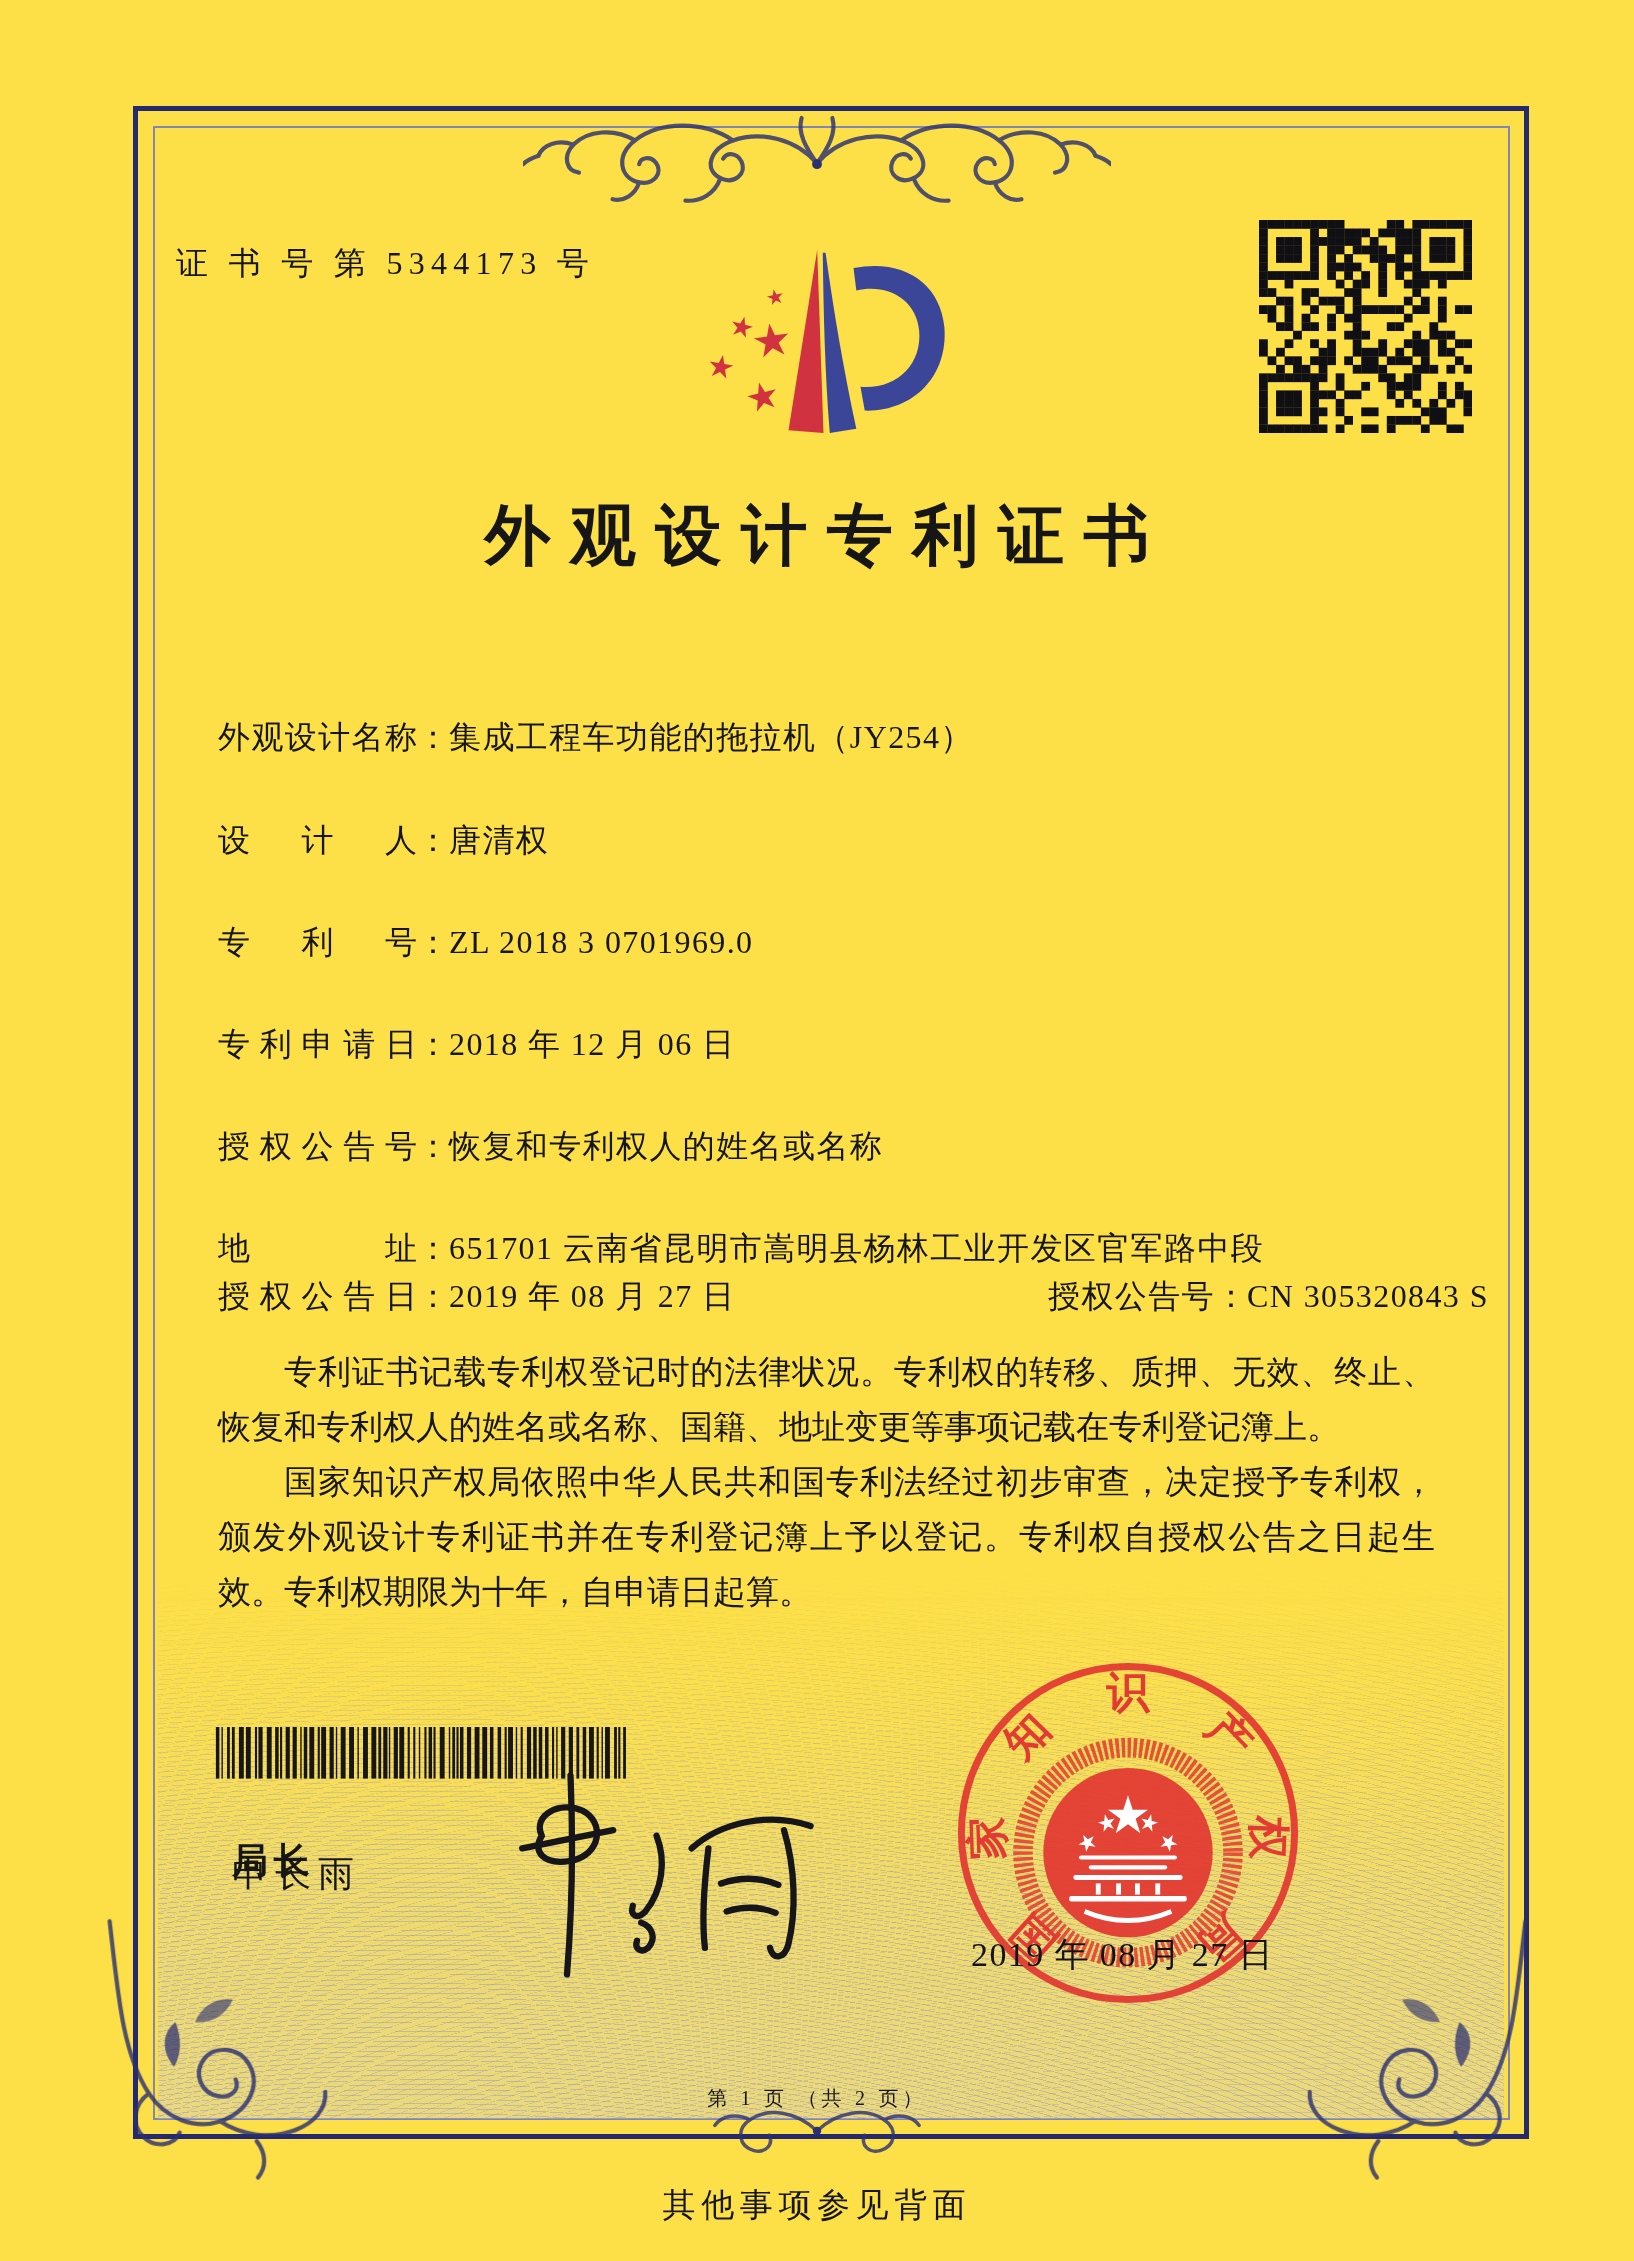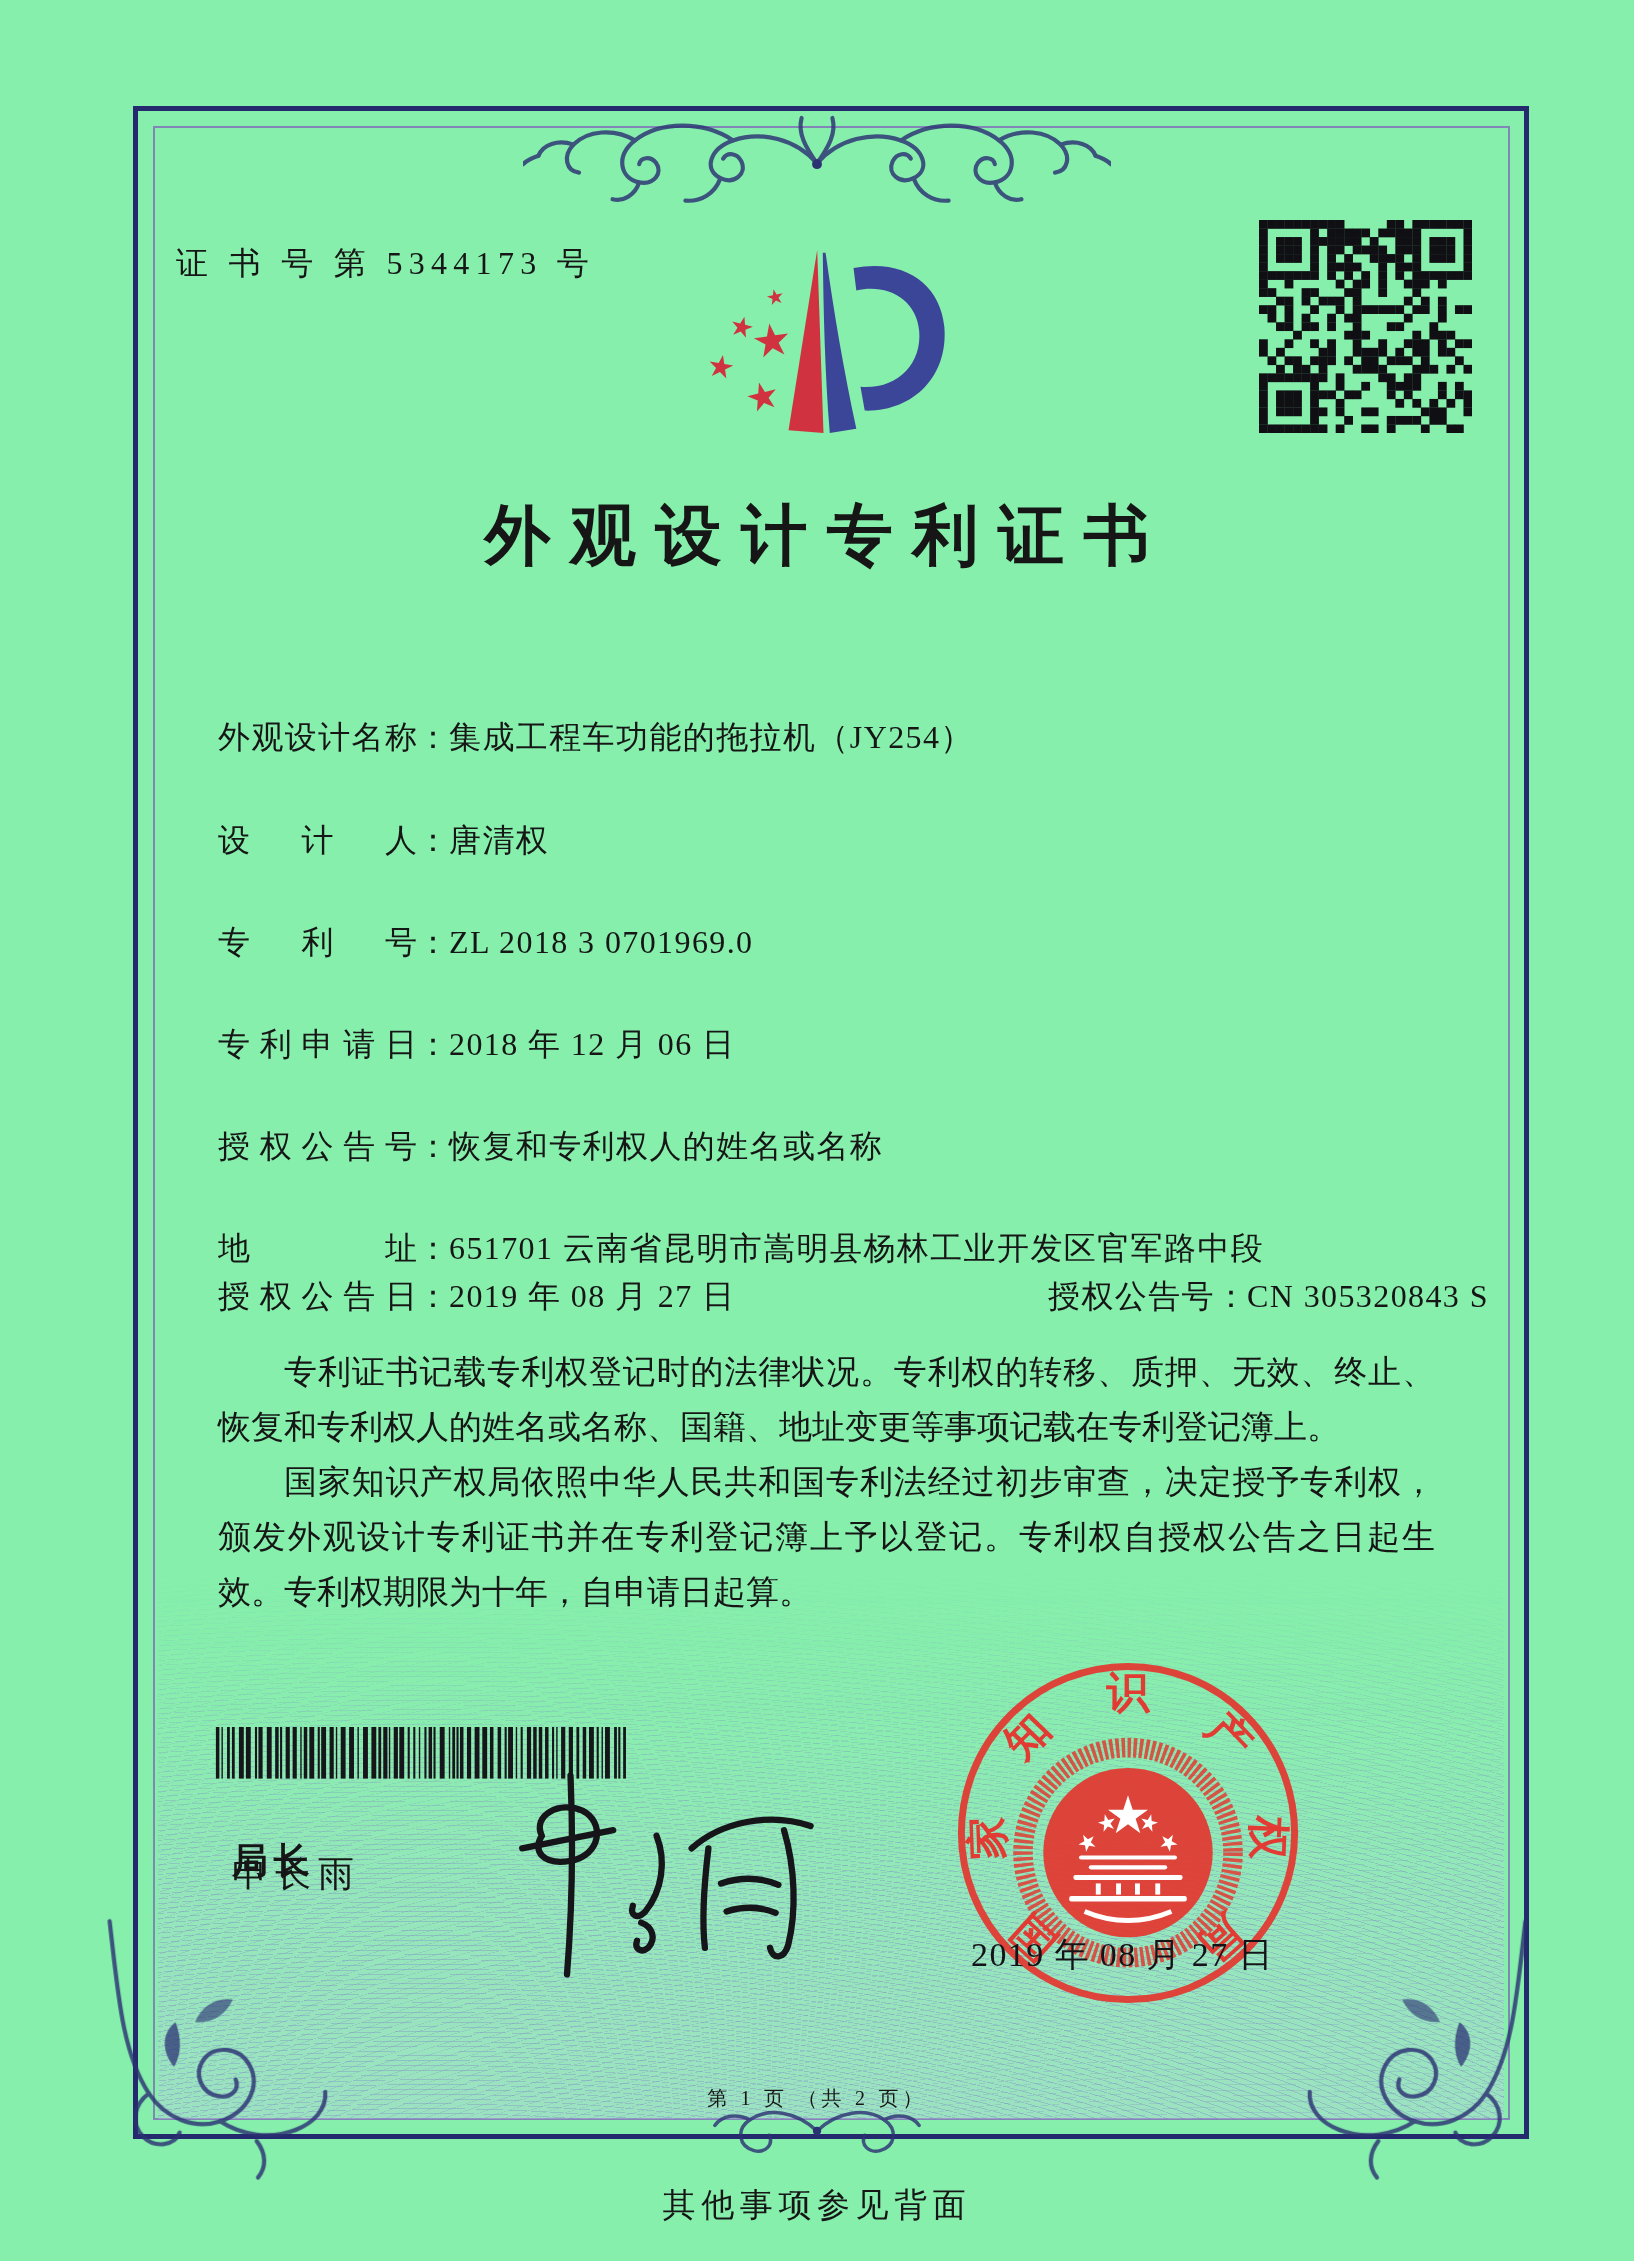--- a/index.html
+++ b/index.html
@@ -1,16 +1,16 @@
 <!DOCTYPE html>
 <html style="font-size:11.2px"><head>
 <meta charset="utf-8">
 <style>
   html,body{margin:0;padding:0;background:#ffffff;}
-  .page{position:relative;width:1634px;height:2261px;background:#86efac;overflow:hidden;
+  .page{position:relative;width:1634px;height:2261px;background:#fde047;overflow:hidden;
         font-family:"Liberation Serif","DejaVu Serif",serif;color:#161616;}
   
   .border-outer{position:absolute;left:133px;top:106px;width:1396px;height:2033px;
     border:5.6px solid #252a6e;box-sizing:border-box;}
   .border-inner{position:absolute;left:153px;top:126px;width:1357px;height:1994px;
     border:2.1px solid #8186b6;box-sizing:border-box;}
   
   .waves{position:absolute;left:158px;top:1573px;width:1346px;height:546px;z-index:0;
     background:
       repeating-radial-gradient(979px 448px at 20% 180%, rgba(120,128,198,.34) 0 1.7px, rgba(120,128,198,0) 1.7px 10.5px),

